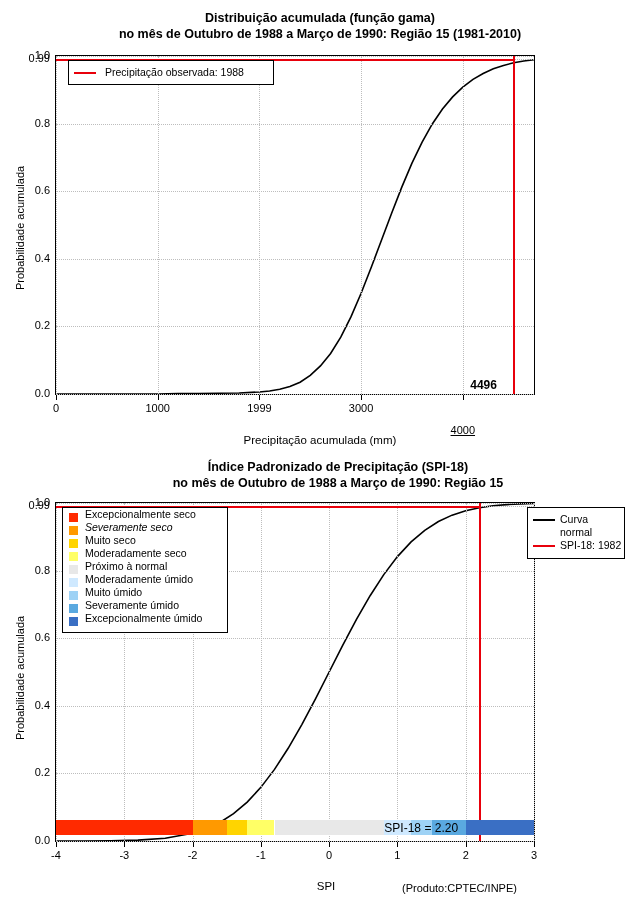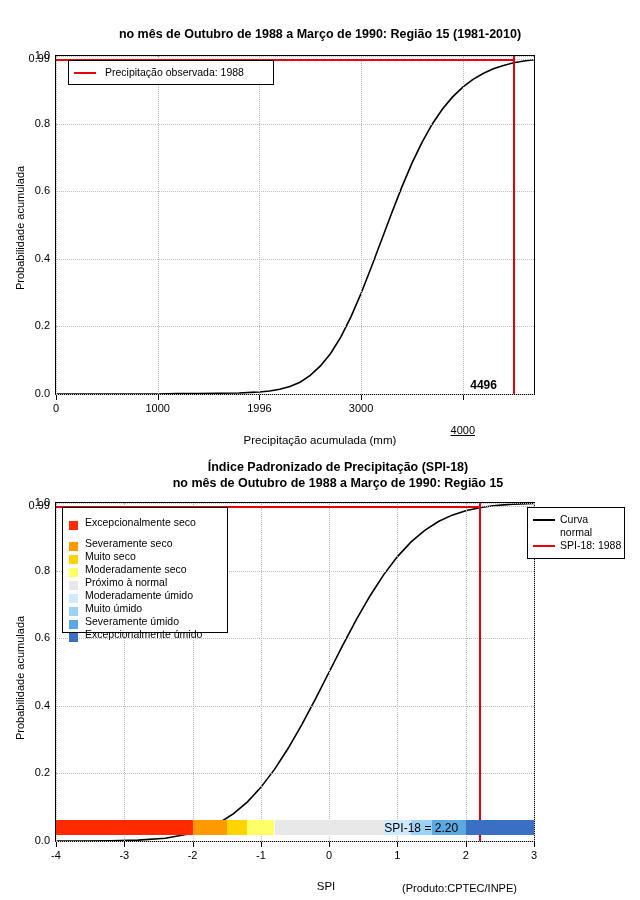--- a/index.html
+++ b/index.html
@@ -43,20 +43,21 @@
   .spi-value{position:absolute;font-size:12px;font-weight:normal;color:#000;}
   .obs-value{position:absolute;font-size:12px;font-weight:bold;color:#000;}
   .credit{position:absolute;font-size:11px;}
 </style>
 </head>
 <body>
 
 <div class="page">
 
   <div class="panel" id="panel-top">
+    <div class="title" style="top:11px;">Distribuição acumulada (função gama)</div>
     <div class="title subtitle" style="top:27px;">no mês de Outubro de 1988 a Março de 1990: Região 15 (1981-2010)</div>
 
     <div class="ylabel" style="left:14px; top:290px;">Probabilidade acumulada</div>
 
     <div class="plotbox" id="gamma-plot" style="left:55px; top:55px; width:480px; height:340px;">
       <svg class="curve" id="gamma-svg" width="478" height="338" viewBox="0 0 478 338" preserveAspectRatio="none">
           <path d="M0.00 338.00 L20.34 338.00 L40.68 338.00 L61.02 338.00 L81.36 338.00 L101.70 338.00 L122.04 337.66 L142.38 337.66 L162.72 337.32 L183.06 336.99 L203.40 335.97 L213.57 334.96 L223.74 333.27 L233.91 330.56 L244.09 326.17 L254.26 319.41 L264.43 309.95 L274.60 297.44 L284.77 281.22 L294.94 260.94 L305.11 237.28 L315.28 211.25 L325.45 184.21 L335.62 157.17 L345.79 131.14 L355.96 107.15 L366.13 86.19 L376.30 67.94 L386.47 53.07 L396.64 40.90 L406.81 31.10 L416.98 23.32 L427.15 17.58 L437.32 12.84 L447.49 9.46 L457.66 6.76 L467.83 5.07 L478.00 3.72 " fill="none" stroke="#000000" stroke-width="1.6"></path>
         </svg>
     <div class="gridline" style="top:338.0px;"></div>
         <div class="gridline" style="top:270.4px;"></div>
@@ -89,21 +90,21 @@
       <div class="tick-lab ytick-lab" style="left:12px; top:251.8px; width:38px;">0.4</div>
       <div class="tick-lab ytick-lab" style="left:12px; top:184.2px; width:38px;">0.6</div>
       <div class="tick-lab ytick-lab" style="left:12px; top:116.6px; width:38px;">0.8</div>
       <div class="tick-lab ytick-lab" style="left:12px; top:52.4px; width:38px;">0.99</div>
       <div class="tick-lab ytick-lab" style="left:12px; top:49.0px; width:38px;">1.0</div>
       <div class="tickmark" style="left:56.0px; top:395px; width:1px; height:5px;"></div>
       <div class="tick-lab xtick-lab" style="left:31.0px; top:402px; width:50px;">0</div>
       <div class="tickmark" style="left:157.7px; top:395px; width:1px; height:5px;"></div>
       <div class="tick-lab xtick-lab" style="left:132.7px; top:402px; width:50px;">1000</div>
       <div class="tickmark" style="left:259.4px; top:395px; width:1px; height:5px;"></div>
-      <div class="tick-lab xtick-lab" style="left:234.4px; top:402px; width:50px;">1996</div>
+      <div class="tick-lab xtick-lab" style="left:234.4px; top:402px; width:50px;">1999</div>
       <div class="tickmark" style="left:361.1px; top:395px; width:1px; height:5px;"></div>
       <div class="tick-lab xtick-lab" style="left:336.1px; top:402px; width:50px;">3000</div>
       <div class="tickmark" style="left:462.8px; top:395px; width:1px; height:5px;"></div>
       <div class="tick-lab xtick-lab" style="left:437.8px; top:424px; width:50px;text-decoration:underline;">4000</div>
     </div>
 
   <div class="panel" id="panel-bottom">
     <div class="title" style="top:10px;">Índice Padronizado de Precipitação (SPI-18)</div>
     <div class="title subtitle" style="top:26px;">no mês de Outubro de 1988 a Março de 1990: Região 15</div>
 
@@ -128,25 +129,25 @@
         <div class="gridline-v" style="left:341.4px;"></div>
         <div class="gridline-v" style="left:409.7px;"></div>
         <div class="gridline-v" style="left:478.0px;"></div>
         <div class="redline" style="left:423.4px; top:0px; width:1.6px; height:338px;"></div>
         <div class="redline" style="left:0px; top:3.4px; width:423.4px; height:1.6px;"></div>
       </div>
 
     <div class="xlabel" style="top:430px; left:0;">SPI</div>
 
     <div class="legendbox" id="spi-class-legend" style="left:62px; top:57px; width:166px; height:126px;">
-        <div class="legend-item" style="margin-top:8px;text-align:right;">
+        <div class="legend-item" style="margin-top:0;text-align:right;">
           <span class="legend-swatch" style="background:#ff2a00;"></span>
           <span class="legend-text" style="left:22px;">Excepcionalmente seco</span>
         </div>
-        <div class="legend-item" style="margin-top:8px;">
+        <div class="legend-item" style="margin-top:0px;font-style:italic;">
           <span class="legend-swatch" style="background:#ff9900;"></span>
           <span class="legend-text" style="left:22px;">Severamente seco</span>
         </div>
         <div class="legend-item" style="margin-top:0px;">
           <span class="legend-swatch" style="background:#ffd400;"></span>
           <span class="legend-text" style="left:22px;">Muito seco</span>
         </div>
         <div class="legend-item" style="margin-top:0px;">
           <span class="legend-swatch" style="background:#ffff66;"></span>
           <span class="legend-text" style="left:22px;">Moderadamente seco</span>
@@ -173,21 +174,21 @@
         </div>
       </div>
 
     <div class="legendbox" id="spi-curve-legend" style="left:527px; top:57px; width:98px; height:52px;">
         <div class="legend-item" style="height:26px; margin-top:5px;">
           <span class="legend-line" style="background:#000000; top:6px;"></span>
           <span class="legend-text" style="left:32px; top:0; line-height:13px; white-space:normal; width:62px;">Curva normal</span>
         </div>
         <div class="legend-item" style="height:13px; margin-top:0px;">
           <span class="legend-line" style="background:#e8000b; top:6px;"></span>
-          <span class="legend-text" style="left:32px; top:0; line-height:13px; white-space:normal; width:62px;">SPI-18: 1988</span>
+          <span class="legend-text" style="left:32px; top:0; line-height:13px; white-space:normal; width:62px;">SPI-18: 1982</span>
         </div>
       </div>
 
     <div class="classbar" id="spi-classbar" style="left:56px; top:370px; width:478px;">
         <div class="classseg" style="left:0.0px; width:136.6px; background:#ff2a00;"></div>
         <div class="classseg" style="left:136.6px; width:34.1px; background:#ff9900;"></div>
         <div class="classseg" style="left:170.7px; width:20.5px; background:#ffd400;"></div>
         <div class="classseg" style="left:191.2px; width:27.3px; background:#ffff66;"></div>
         <div class="classseg" style="left:218.5px; width:109.3px; background:#e8e8e8;"></div>
         <div class="classseg" style="left:327.8px; width:27.3px; background:#cfe9ff;"></div>

